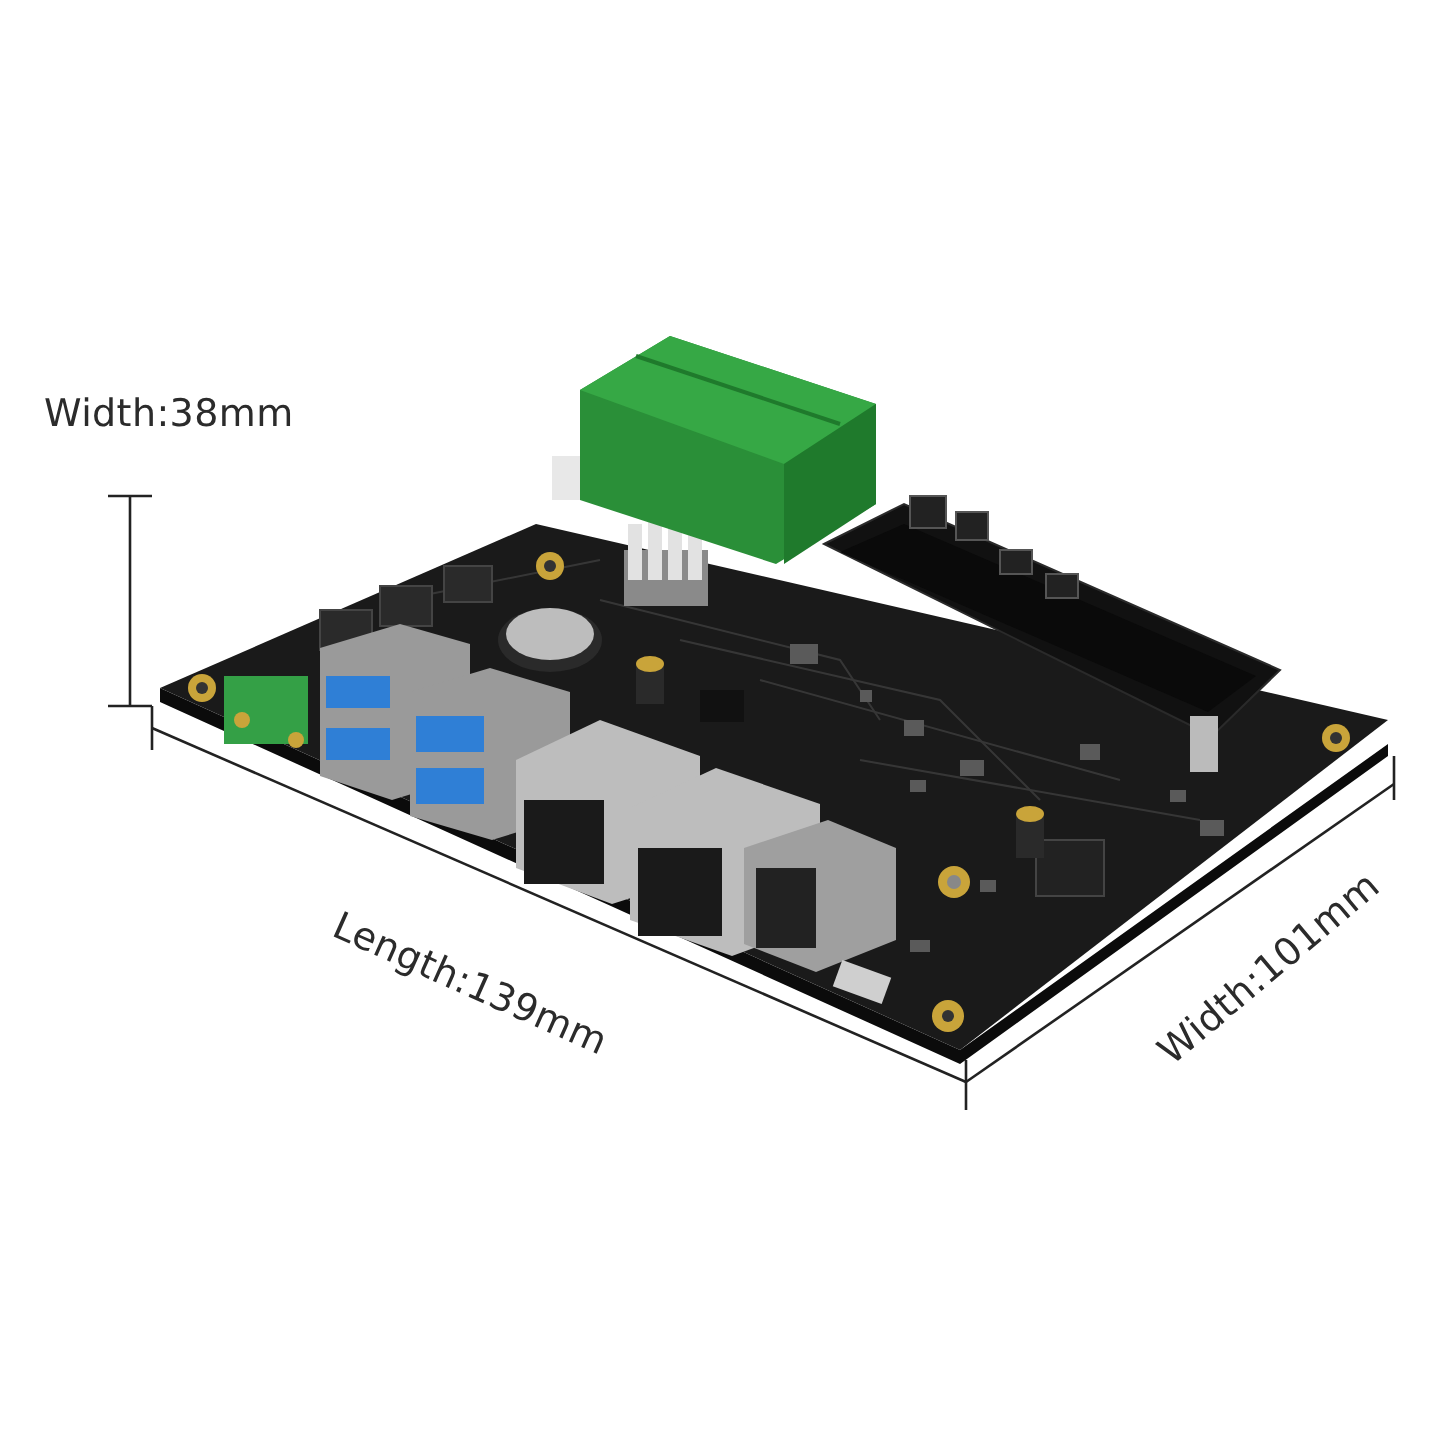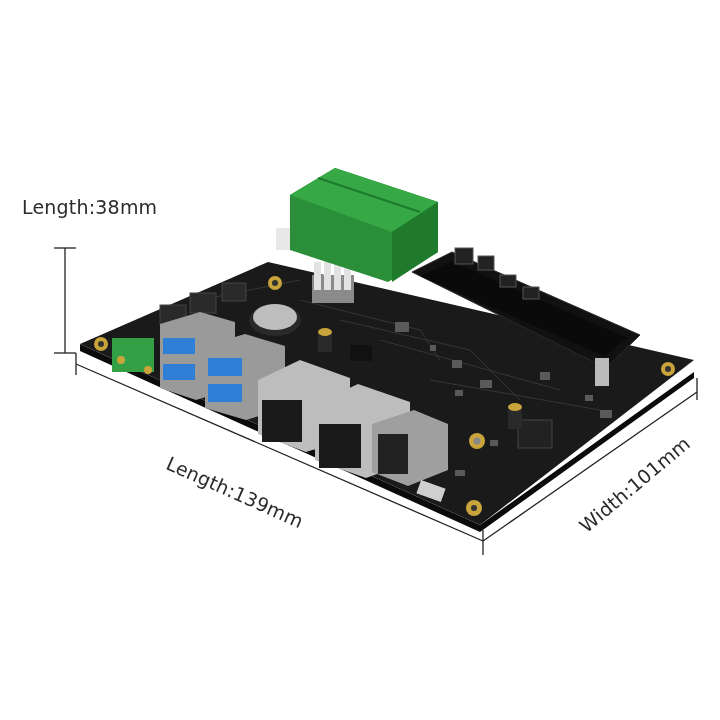--- a/index.html
+++ b/index.html
@@ -149,16 +149,16 @@
     <g>
       <polygon points="372,424 414,410 448,424 448,470 408,486 372,472" fill="#9f9f9f"></polygon>
       <rect x="378" y="434" width="30" height="40" fill="#222"></rect>
     </g>
 
     <g>
       <rect x="418" y="484" width="26" height="14" fill="#cfcfcf" transform="rotate(20 431 491)"></rect>
     </g>
   </svg>
 
-  <div class="dim-label height-label">Length:38mm</div>
+  <div class="dim-label height-label">Width:38mm</div>
   <div class="dim-label length-label">Length:139mm</div>
   <div class="dim-label width-label">Width:101mm</div>
 </div>
 
 </body></html>

